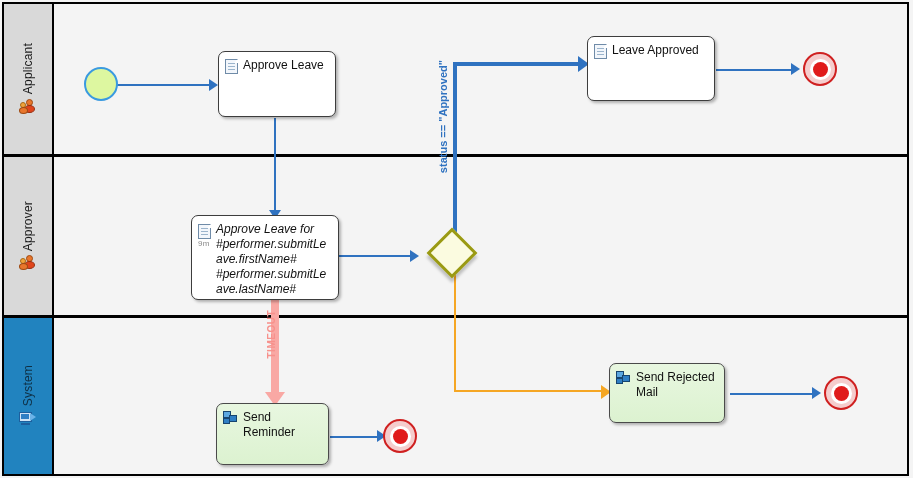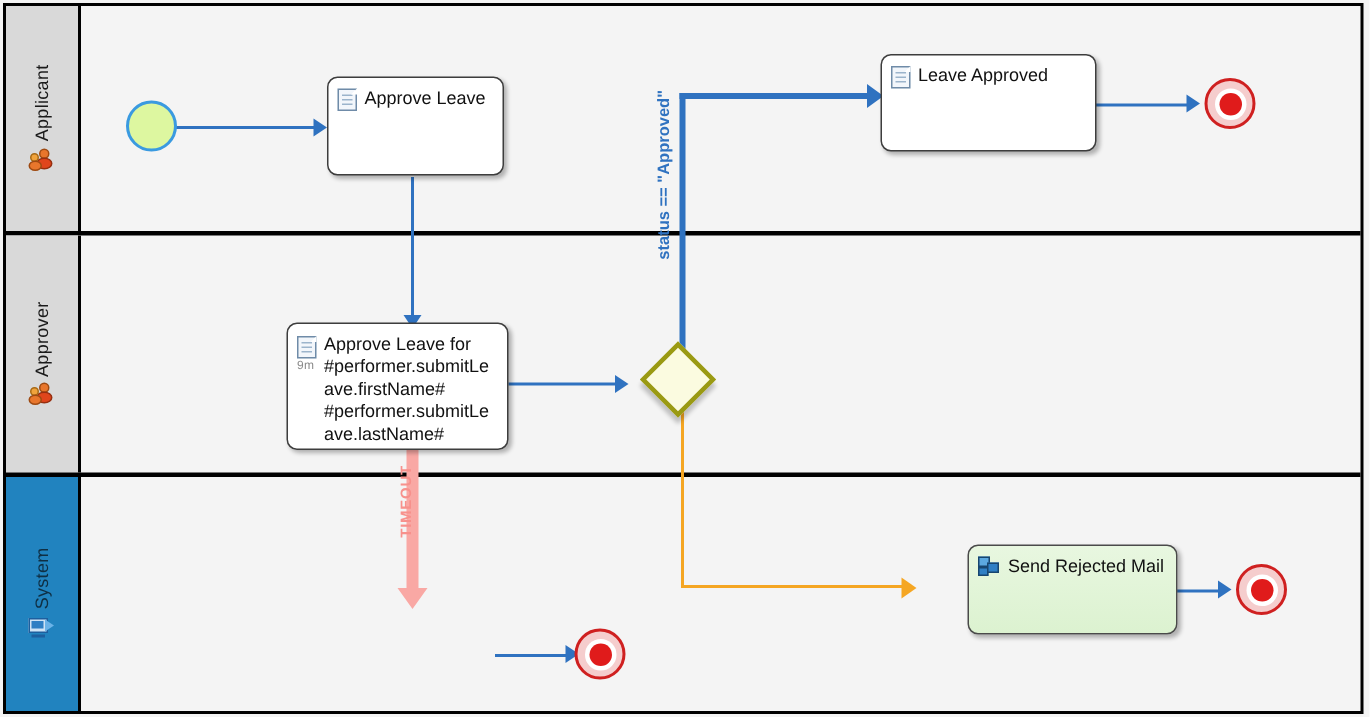--- a/index.html
+++ b/index.html
@@ -329,55 +329,65 @@
       <span class="doc-icon">
           <i></i>
           <i></i>
           <i></i>
         </span>
       <span class="task-label">Approve Leave</span>
     </div>
   </div>
 
   <div class="task" style="left:191px; top:215px; width:148px; height:85px;">
-    <div class="task-body" style="padding-left:18px;">
+    <div class="task-body" style="padding-left:18px;font-style:italic;">
       <span class="doc-icon" style="position:absolute; left:6px; top:7px;">
           <i></i>
           <i></i>
           <i></i>
         </span>
       <span class="task-label">Approve Leave for #performer.submitLeave.firstName# #performer.submitLeave.lastName#</span>
     </div>
     <span class="timer-badge">9m</span>
   </div>
 
   <div class="gateway" style="left:434px; top:235px;"></div>
 
-  <div class="task" style="left:587px; top:36px; width:144px; height:65px;">
+  <div class="task" style="left:587px; top:36px; width:128px; height:65px;">
     <div class="task-body">
       <span class="doc-icon">
           <i></i>
           <i></i>
           <i></i>
         </span>
       <span class="task-label">Leave Approved</span>
     </div>
   </div>
 
   <div class="event end" style="left:803px; top:52px;"></div>
 
-  <div class="task green" style="left:609px; top:363px; width:140px; height:60px;margin-left:36px;">
+  <div class="task green" style="left:609px; top:363px; width:116px; height:60px;">
     <div class="task-body">
       <span class="svc-icon">
           <u class="s1"></u>
           <u class="s3"></u>
           <u class="s2"></u>
         </span>
       <span class="task-label">Send Rejected Mail</span>
     </div>
   </div>
 
   <div class="event end" style="left:824px; top:376px;"></div>
 
+  <div class="task green" style="left:216px; top:403px; width:113px; height:62px;">
+    <div class="task-body">
+      <span class="svc-icon">
+          <u class="s1"></u>
+          <u class="s3"></u>
+          <u class="s2"></u>
+        </span>
+      <span class="task-label">Send Reminder</span>
+    </div>
+  </div>
 
   <div class="event end" style="left:383px; top:419px;"></div>
 
 </div>
 
 </body></html>

